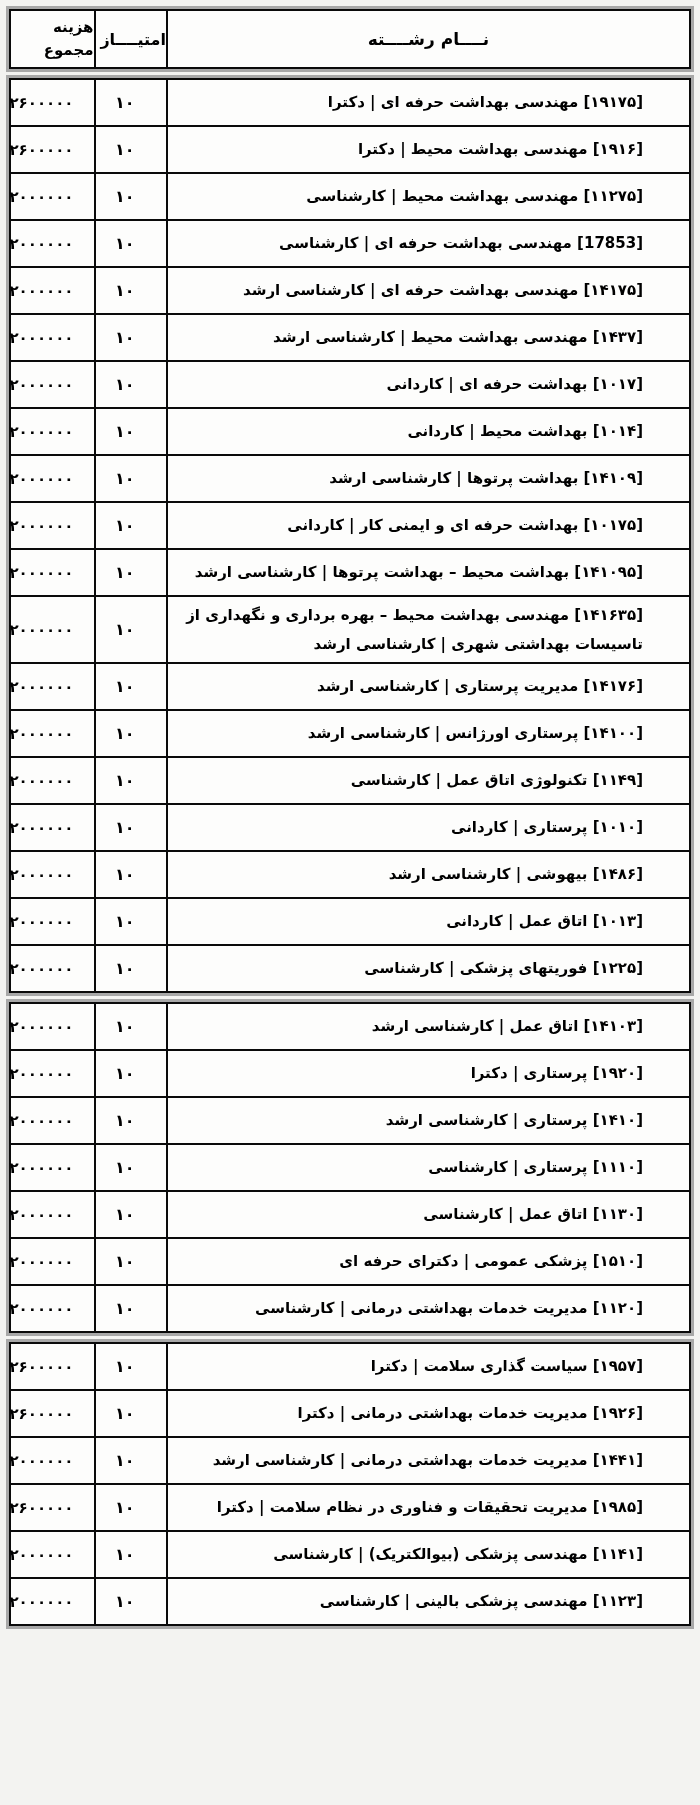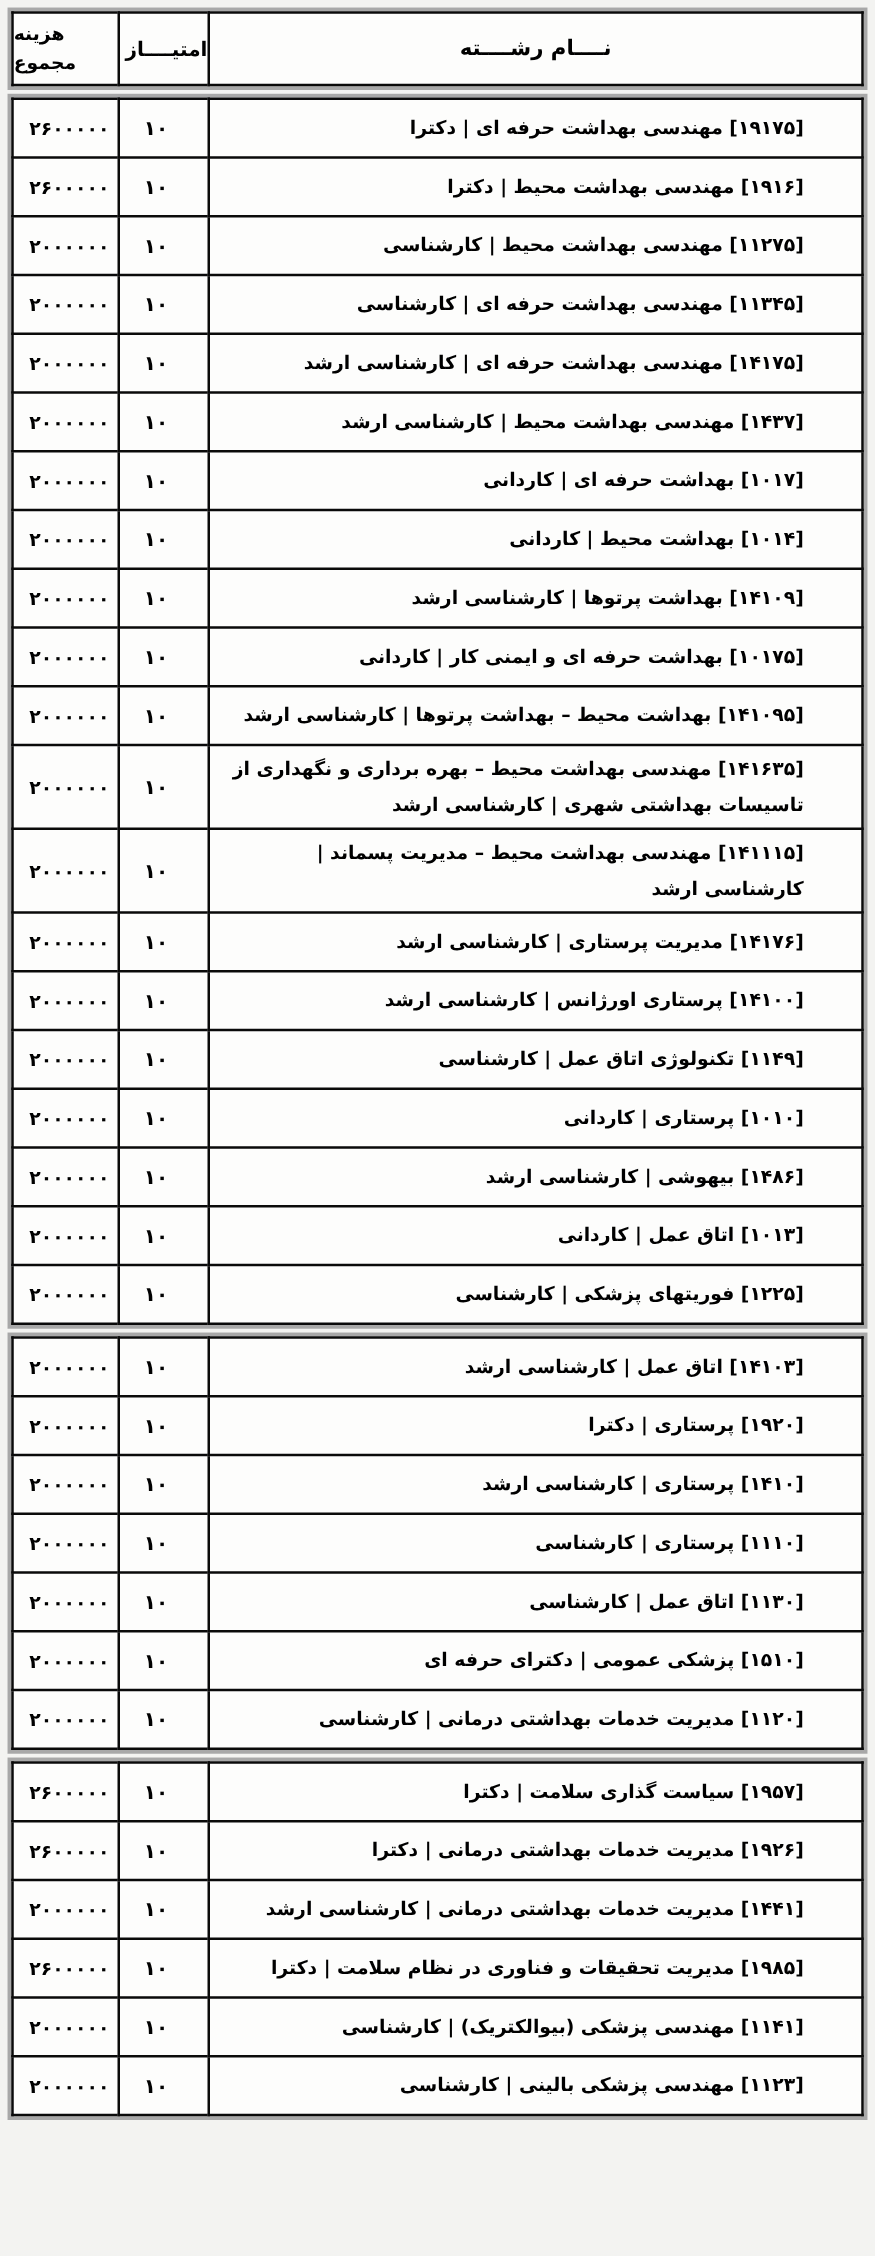--- a/index.html
+++ b/index.html
@@ -44,41 +44,41 @@
     font-size:17px;
     text-align:center;
     letter-spacing:.5px;
   }
   th.h-score{
     font-size:16px;
     text-align:right;
   }
   th.h-cost{
     font-size:15px;
-    text-align:left;
+    text-align:right;
     line-height:1.55;
   }
   
   td{height:37px;}
   td.name{
     font-size:15px;
     text-align:right;
     padding:4px 46px 4px 10px;
     line-height:1.9;
   }
   td.score{
     font-size:16px;
     text-align:center;
     padding-right:12px;
     letter-spacing:1px;
   }
   td.cost{
     font-size:15px;
     text-align:right;
-    padding-right:6px;
+    padding-right:20px;
     letter-spacing:.5px;
   }
 </style>
 </head>
 <body>
 
 <div class="page">
 
   <div class="frame header-frame">
     <table>
@@ -120,21 +120,21 @@
     <td class="cost">۲۶۰۰۰۰۰</td>
   </tr>
 
   <tr>
     <td class="name">[۱۱۲۷۵] مهندسی بهداشت محیط | کارشناسی</td>
     <td class="score">۱۰</td>
     <td class="cost">۲۰۰۰۰۰۰</td>
   </tr>
 
   <tr>
-    <td class="name">[۱۱۳۴۵] مهندسی بهداشت حرفه ای | کارشناسی</td>
+    <td class="name">[17853] مهندسی بهداشت حرفه ای | کارشناسی</td>
     <td class="score">۱۰</td>
     <td class="cost">۲۰۰۰۰۰۰</td>
   </tr>
 
 
   <tr>
     <td class="name">[۱۴۱۷۵] مهندسی بهداشت حرفه ای | کارشناسی ارشد</td>
     <td class="score">۱۰</td>
     <td class="cost">۲۰۰۰۰۰۰</td>
   </tr>
@@ -174,25 +174,20 @@
     <td class="score">۱۰</td>
     <td class="cost">۲۰۰۰۰۰۰</td>
   </tr>
 
   <tr>
     <td class="name">[۱۴۱۶۳۵] مهندسی بهداشت محیط – بهره برداری و نگهداری از تاسیسات بهداشتی شهری | کارشناسی ارشد</td>
     <td class="score">۱۰</td>
     <td class="cost">۲۰۰۰۰۰۰</td>
   </tr>
 
-  <tr>
-    <td class="name">[۱۴۱۱۱۵] مهندسی بهداشت محیط – مدیریت پسماند | کارشناسی ارشد</td>
-    <td class="score">۱۰</td>
-    <td class="cost">۲۰۰۰۰۰۰</td>
-  </tr>
 
 
   <tr>
     <td class="name">[۱۴۱۷۶] مدیریت پرستاری | کارشناسی ارشد</td>
     <td class="score">۱۰</td>
     <td class="cost">۲۰۰۰۰۰۰</td>
   </tr>
 
   <tr>
     <td class="name">[۱۴۱۰۰] پرستاری اورژانس | کارشناسی ارشد</td>

